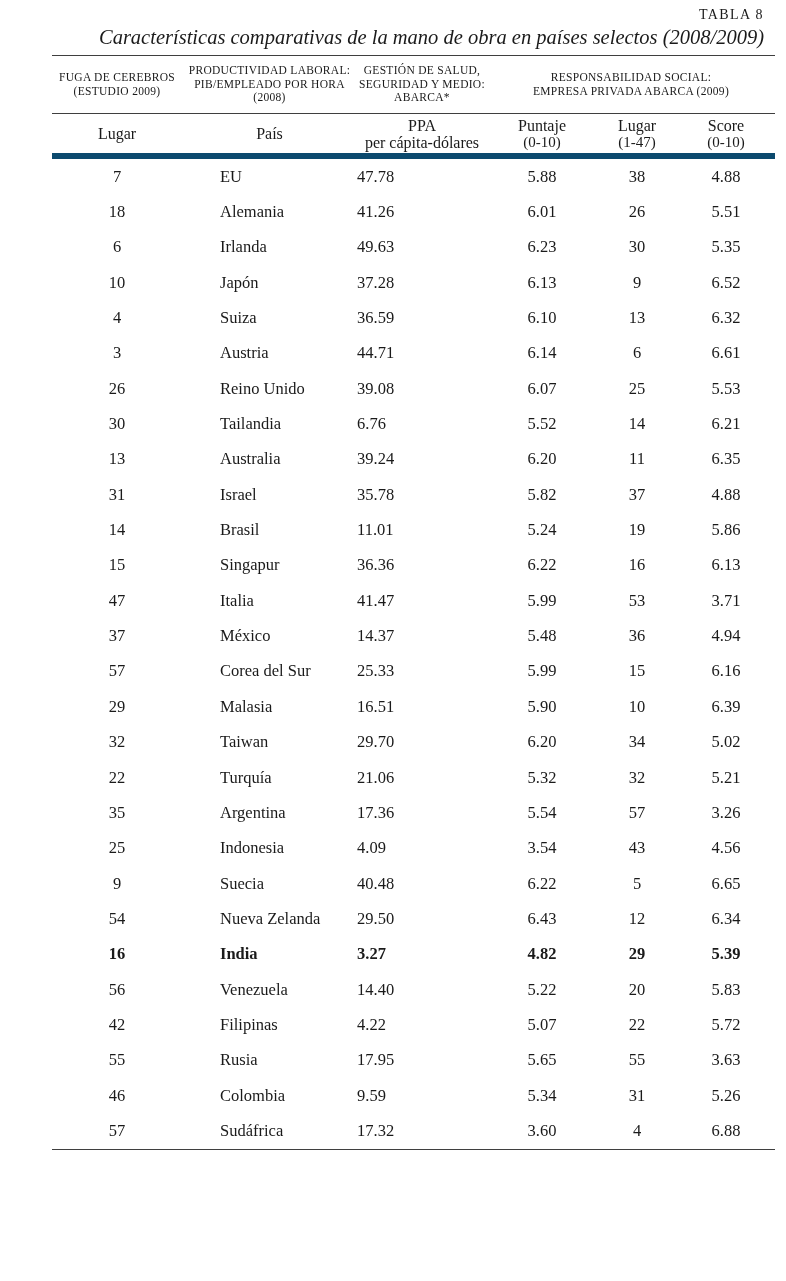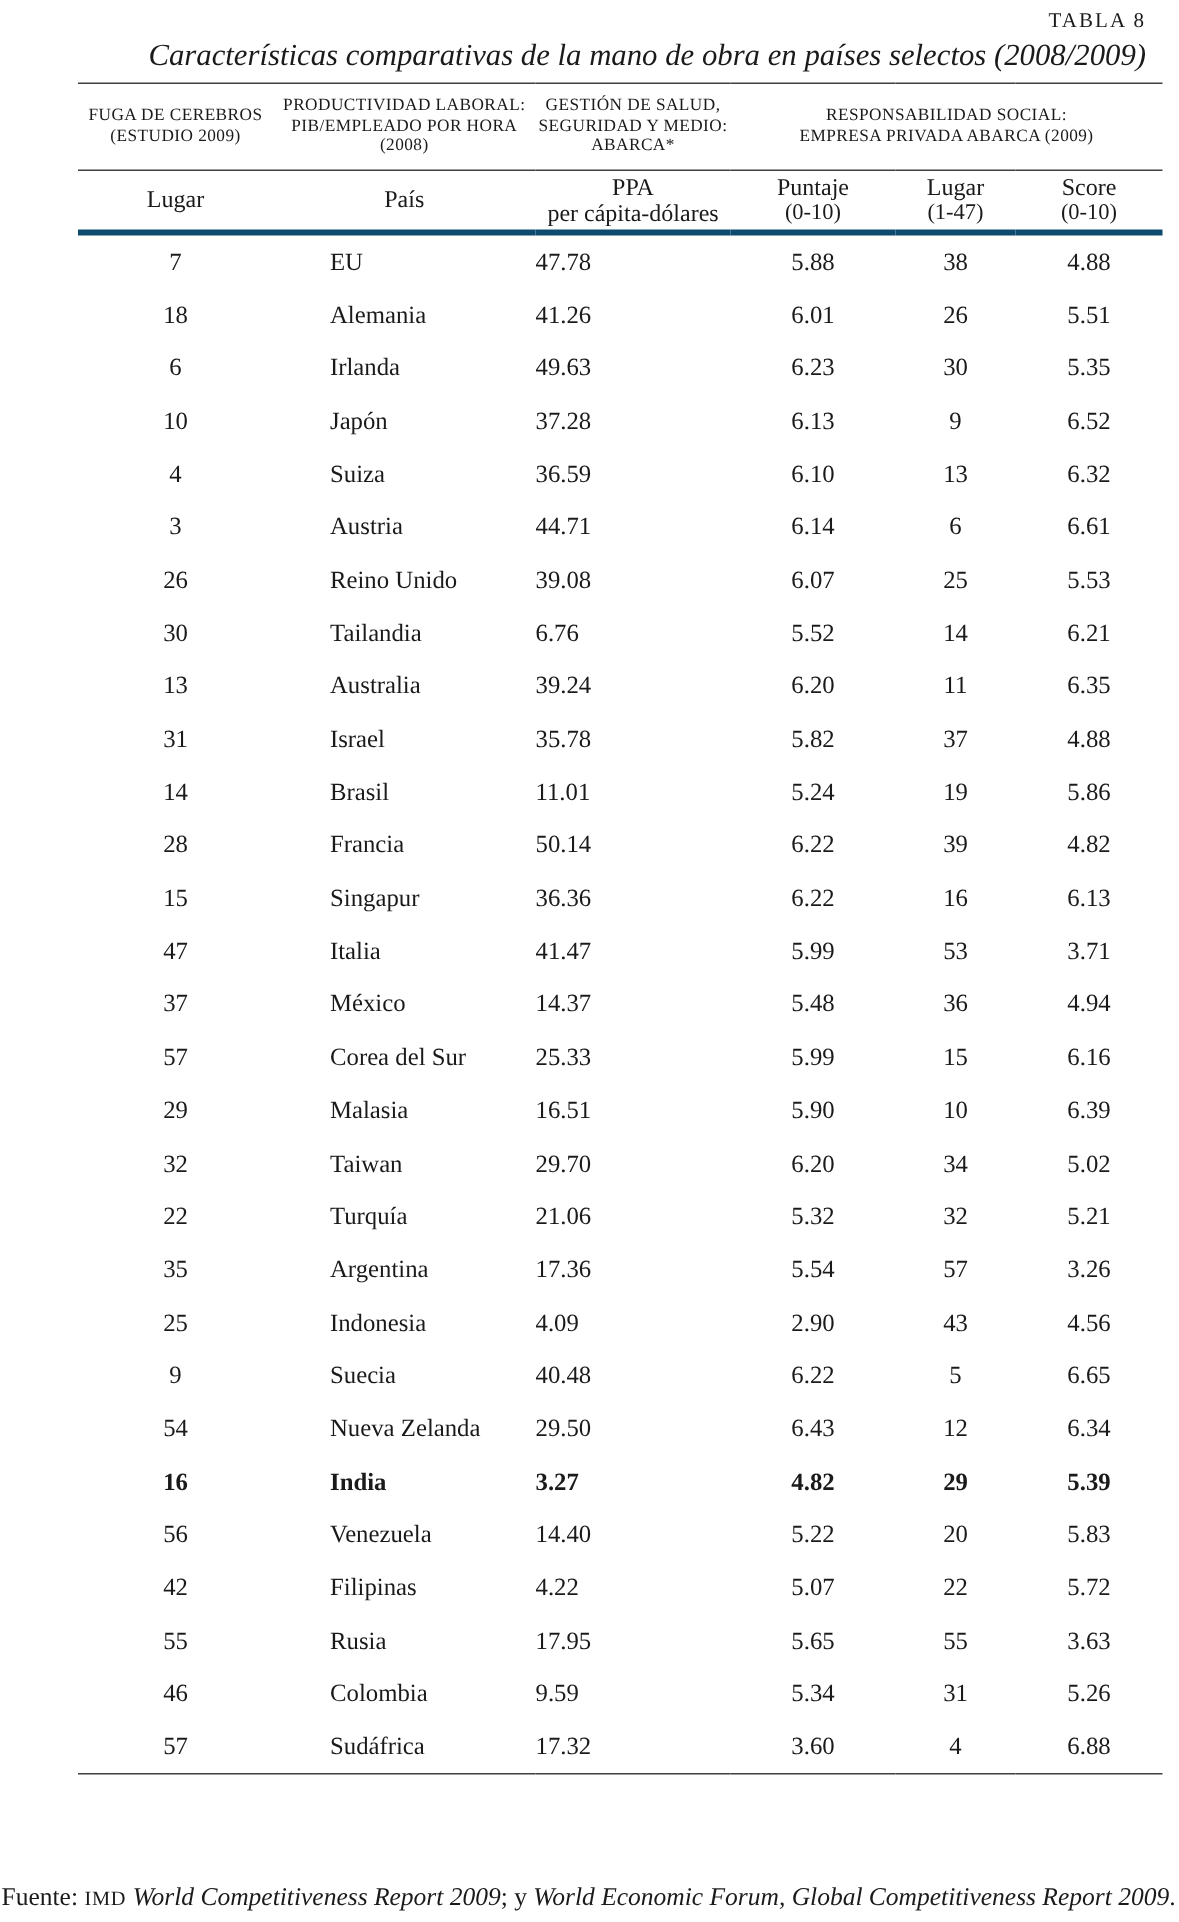--- a/index.html
+++ b/index.html
@@ -42,21 +42,21 @@
     border-top: 1px solid #3f3f3f;
     border-bottom: 1px solid #3f3f3f;
     height: 57px;
     font-size: 11.5px;
     line-height: 13.5px;
     letter-spacing: 0.3px;
     text-align: center;
     vertical-align: middle;
   }
   thead tr.subs th {
-    border-bottom: 4px solid #0c4a6e;
+    border-bottom: 6px solid #0c4a6e;
     height: 39px;
     font-size: 16px;
     line-height: 17px;
     text-align: center;
     vertical-align: middle;
   }
   .sub-note { font-size: 15px; }
   .sub-note.sub-large { font-size: 16px; }
   tbody td {
     height: 35.35px;
@@ -229,28 +229,20 @@
         </tr>
         <tr>
           <td class="c0">14</td>
           <td class="c1">Brasil</td>
           <td class="c2">11.01</td>
           <td class="c3">5.24</td>
           <td class="c4">19</td>
           <td class="c5">5.86</td>
         </tr>
         <tr>
-          <td class="c0">28</td>
-          <td class="c1">Francia</td>
-          <td class="c2">50.14</td>
-          <td class="c3">6.22</td>
-          <td class="c4">39</td>
-          <td class="c5">4.82</td>
-        </tr>
-        <tr>
           <td class="c0">15</td>
           <td class="c1">Singapur</td>
           <td class="c2">36.36</td>
           <td class="c3">6.22</td>
           <td class="c4">16</td>
           <td class="c5">6.13</td>
         </tr>
         <tr>
           <td class="c0">47</td>
           <td class="c1">Italia</td>
@@ -304,21 +296,21 @@
           <td class="c1">Argentina</td>
           <td class="c2">17.36</td>
           <td class="c3">5.54</td>
           <td class="c4">57</td>
           <td class="c5">3.26</td>
         </tr>
         <tr>
           <td class="c0">25</td>
           <td class="c1">Indonesia</td>
           <td class="c2">4.09</td>
-          <td class="c3">2.90</td>
+          <td class="c3">3.54</td>
           <td class="c4">43</td>
           <td class="c5">4.56</td>
         </tr>
         <tr>
           <td class="c0">9</td>
           <td class="c1">Suecia</td>
           <td class="c2">40.48</td>
           <td class="c3">6.22</td>
           <td class="c4">5</td>
           <td class="c5">6.65</td>
@@ -375,15 +367,14 @@
           <td class="c0">57</td>
           <td class="c1">Sudáfrica</td>
           <td class="c2">17.32</td>
           <td class="c3">3.60</td>
           <td class="c4">4</td>
           <td class="c5">6.88</td>
         </tr>
       </tbody>
   </table>
 
-  <div class="source"><span class="normal">Fuente: </span><span class="sc">IMD</span><span class="normal"> </span><span class="italic">World Competitiveness Report 2009</span><span class="normal">; y </span><span class="italic">World Economic Forum, Global Competitiveness Report 2009</span><span class="normal">.</span></div>
 
 </div>
 
 </body></html>

